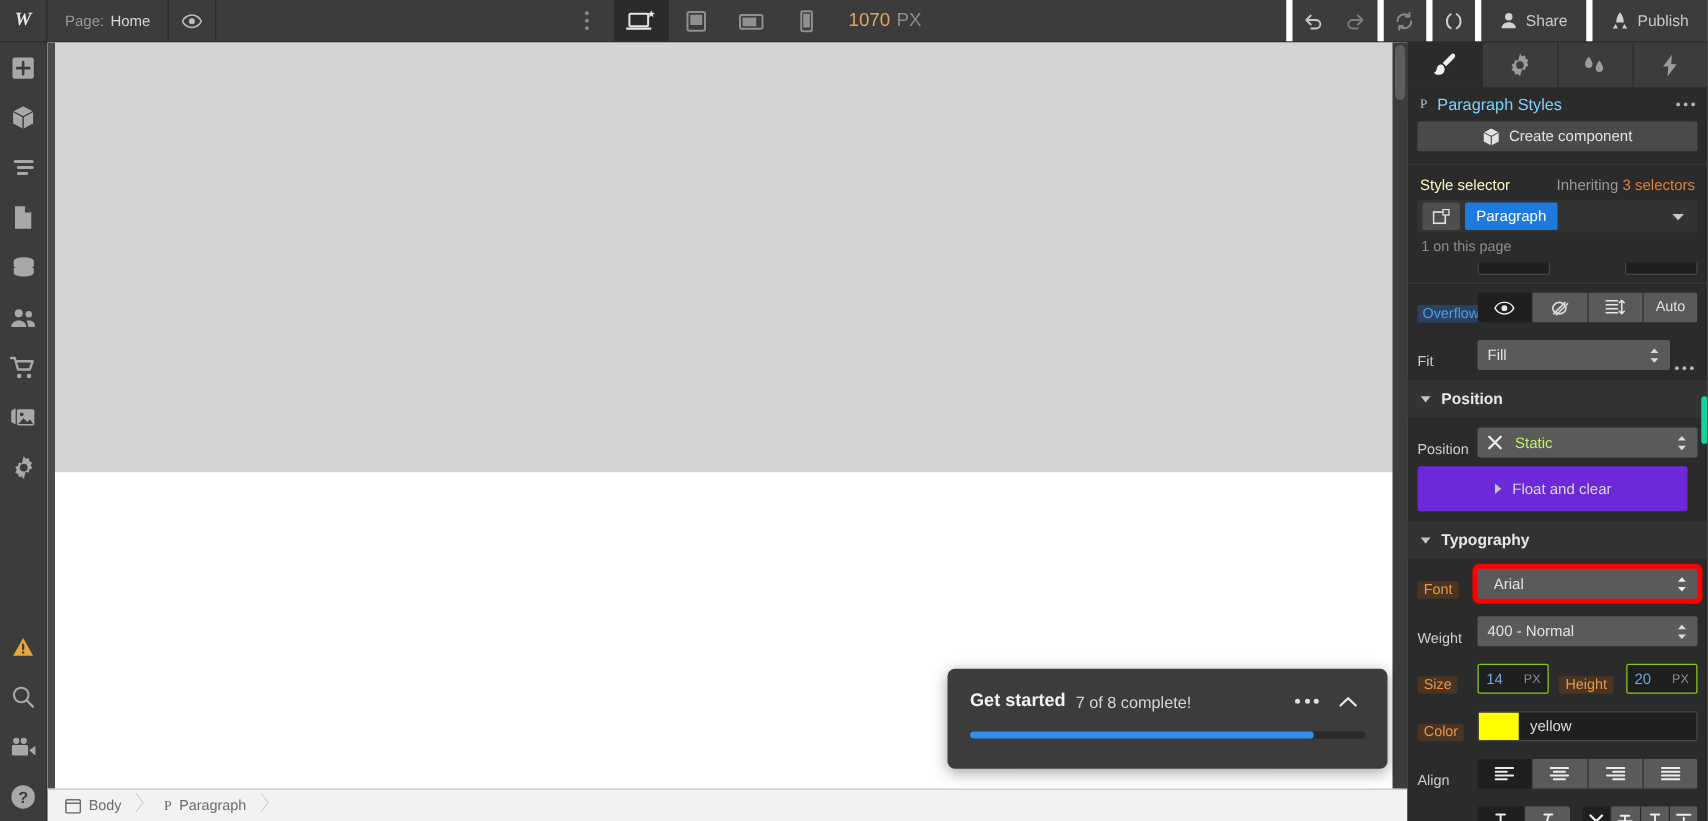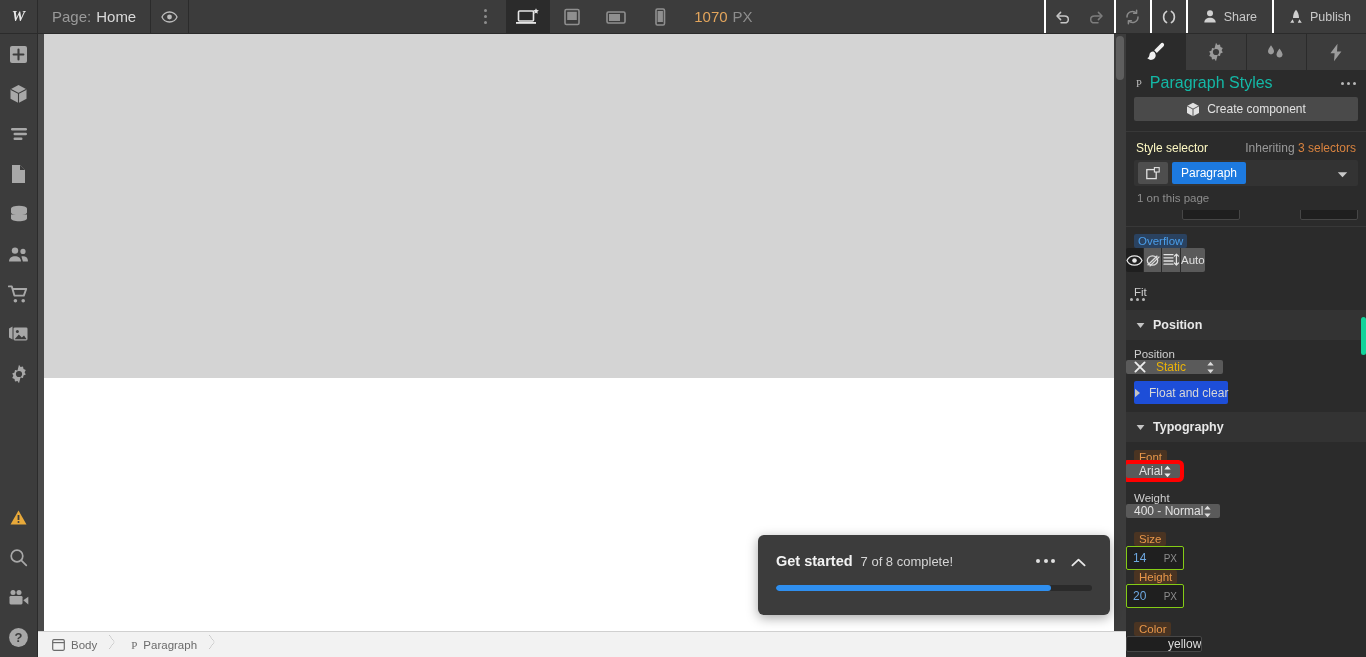--- a/index.html
+++ b/index.html
@@ -19,21 +19,21 @@
     border-bottom: 1px solid #2b2b2b;
   }
   .tb-logo {
     width: 38px; display: flex; align-items: center; justify-content: center;
     color: #e8e8e8; font-size: 15px; font-weight: bold; font-style: italic;
     border-right: 1px solid #2b2b2b;
     font-family: "Liberation Serif", serif;
   }
   .tb-page {
     display: flex; align-items: center; padding: 0 14px; gap: 5px;
-    border-right: 1px solid #2b2b2b; font-size: 15px;
+    border-right: 1px solid #2b2b2b; font-size: 12px;
   }
   .tb-page .lbl { color: #9a9a9a; }
   .tb-page .val { color: #d8d8d8; }
   .tb-eye {
     width: 38px; display: flex; align-items: center; justify-content: center;
     border-right: 1px solid #2b2b2b;
   }
   .tb-spacer { flex: 1; }
   .tb-kebab {
     width: 42px; display: flex; flex-direction: column; align-items: center;
@@ -47,21 +47,21 @@
   }
   .devbtn.active { background: #2b2b2b; }
   .tb-pxbox {
     display: flex; align-items: center; gap: 5px; padding: 0 16px 0 12px;
     font-size: 15px;
   }
   .tb-pxbox .num { color: #e3a55c; }
   .tb-pxbox .unit { color: #8d8d8d; }
   .tb-right { display: flex; align-items: stretch; }
   .tb-sec {
-    display: flex; align-items: flex-end; border-left: 2px solid #ffffff;
+    display: flex; align-items: flex-end; border-left: 5px solid #ffffff;
   }
   .tb-ibtn {
     width: 34px; height: 100%; display: flex; align-items: center; justify-content: center;
   }
   .tb-txtbtn {
     display: flex; align-items: center; gap: 7px; padding: 0 15px; height: 100%;
     color: #c9c9c9; font-size: 12.5px;
   }
 
   
@@ -138,21 +138,21 @@
     border-right: 1px solid #2b2b2b;
   }
   .rp-tab:last-child { border-right: none; }
   .rp-tab.active { background: #2b2b2b; }
 
   .rp-styhdr {
     height: 26px; display: flex; align-items: center; padding: 0 10px; gap: 8px;
     background: #2b2b2b;
   }
   .rp-styhdr .ptag { color: #bdbdbd; font-size: 10.5px; font-family:"Liberation Serif",serif; }
-  .rp-styhdr .nm { color: #14b8a6; font-size: 16px; }
+  .rp-styhdr .nm { color: #7dd3fc; font-size: 13px; }
   .rp-styhdr .sp { flex: 1; }
   .dots3 { display: flex; gap: 3px; }
   .dots3 i { width: 3px; height: 3px; border-radius: 50%; background: #b8b8b8; display:block; }
 
   .createcomp {
     margin: 1px 8px 0; height: 24px; background: #4a4a4a; border-radius: 2px;
     display: flex; align-items: center; justify-content: center; gap: 7px;
     color: #e2e2e2; font-size: 12px;
   }
 
@@ -188,21 +188,21 @@
   }
   .clipped .ff {
     position: absolute; top: -12px; height: 22px; background: #1f1f1f;
     border: 1px solid #464646; border-radius: 2px;
   }
   .clipped .f1 { left: 56px; width: 58px; }
   .clipped .f2 { left: 174px; width: 58px; }
 
   .rowdiv { height: 1px; background: #383838; }
 
-  .prow { display: flex; align-items: flex-start; padding: 7px 8px 7px 0; min-height: 30px; flex-direction: column; }
+  .prow { display: flex; align-items: flex-end; padding: 7px 8px 7px 0; min-height: 30px; }
   .plabel {
     width: 56px; padding-left: 8px; color: #cfcfcf; font-size: 11.5px; flex-shrink: 0;
   }
   .plabel.blue { color: #4a9eea; background:#2a4260; display:inline-block; width:auto; margin-left:8px; padding:1px 4px; border-radius:2px; }
   .plabel.orange {
     color: #e8974a; background: #4a3422; display: inline-block; width: auto;
     margin-left: 8px; padding: 1px 5px; border-radius: 2px;
   }
   .plabel-wrap { width: 56px; flex-shrink: 0; display: flex; align-items: center; }
 
@@ -227,24 +227,24 @@
 
   .sechdr {
     display: flex; align-items: center; gap: 8px; padding: 8px 10px;
     background: #333; border-top: 1px solid #2b2b2b; border-bottom: 1px solid #2b2b2b;
   }
   .sechdr .t { color: #e8e8e8; font-size: 12.5px; font-weight: bold; }
 
   .xstatic {
     flex: 1; height: 24px; background: #5a5a5a; border-radius: 2px;
     display: flex; align-items: center; padding: 0 8px; gap: 10px;
-    color: #eab308; font-size: 12px;
+    color: #bef264; font-size: 12px;
   }
   .floatclear {
-    margin: 0 8px 0 8px; flex: 1; height: 20px; background: #1d4ed8; border-radius: 2px;
+    margin: 0 8px 0 8px; flex: 1; height: 36px; background: #6d28d9; border-radius: 2px;
     display: flex; align-items: center; justify-content: center; gap: 8px;
     color: #d8d8d8; font-size: 12px;
   }
   .numfld {
     width: 58px; height: 24px; background: #1f1f1f; border: 1px solid #84cc16;
     border-radius: 2px; display: flex; align-items: center; padding: 0 6px;
   }
   .numfld .v { color: #6ea8e0; font-size: 12px; flex: 1; }
   .numfld .u { color: #8d8d8d; font-size: 10px; }
 
@@ -624,20 +624,28 @@
             <path d="M2 1.6h9M2 4.8h9M2 8h9M2 11.2h9" stroke="#e4e4e4" stroke-width="1.3" stroke-linecap="round"></path>
             <path d="M14.4 1.2v10.8M12.4 3.2l2-2 2 2M12.4 10l2 2 2-2" fill="none" stroke="#e4e4e4" stroke-width="1.2" stroke-linecap="round" stroke-linejoin="round"></path>
           </svg>
         </div>
         <div class="b">Auto</div>
       </div>
     </div>
 
     <div class="prow">
       <div class="plabel">Fit</div>
+      <div class="selectfld">
+        <span>Fill</span>
+        <span class="sp"></span>
+        <svg width="9" height="13" viewBox="0 0 9 13">
+          <path d="M4.5 0.8l3.2 3.6H1.3z" fill="#dcdcdc"></path>
+          <path d="M4.5 12.2l3.2-3.6H1.3z" fill="#dcdcdc"></path>
+        </svg>
+      </div>
       <div class="kebabmini">
         <span class="dots3">
           <i></i>
           <i></i>
           <i></i>
         </span>
       </div>
     </div>
 
     <div class="sechdr">

